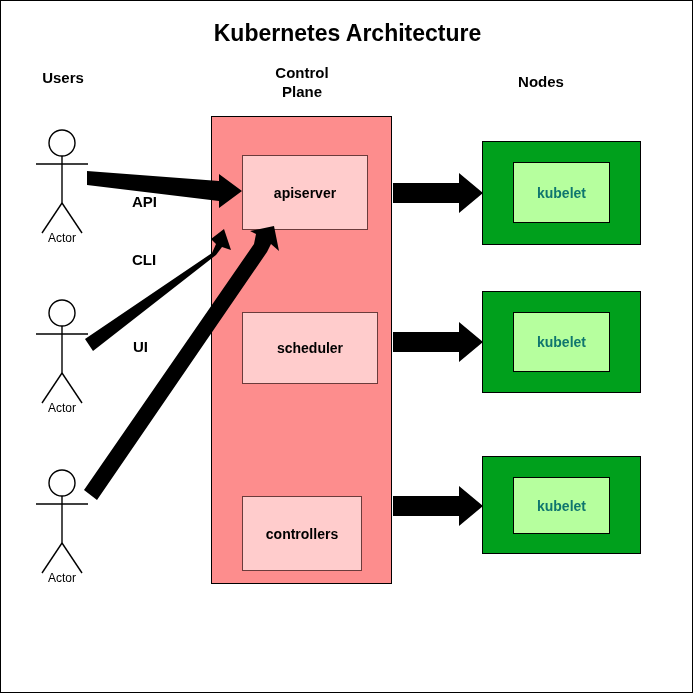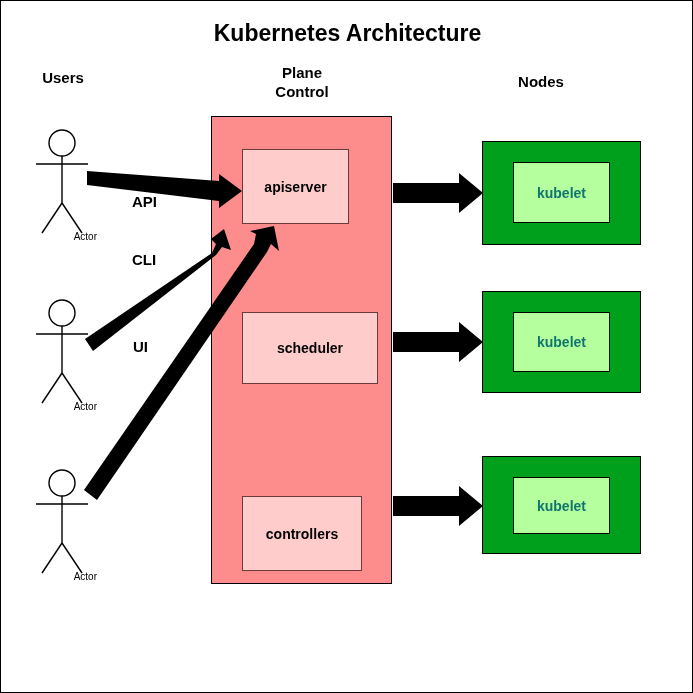--- a/index.html
+++ b/index.html
@@ -63,21 +63,21 @@
     background: #ffcccc;
     border: 1px solid #6b3b3b;
     box-sizing: border-box;
     display: flex;
     align-items: center;
     justify-content: center;
     font-size: 14px;
     font-weight: bold;
     color: #000000;
   }
-  .cp-box.apiserver   { left: 241px; top: 148px; width: 107px; height: 75px; }
+  .cp-box.apiserver   { left: 241px; top: 154px; width: 126px; height: 75px; }
   .cp-box.scheduler   { left: 241px; top: 311px; width: 136px; height: 72px; }
   .cp-box.controllers { left: 241px; top: 468px; width: 120px; height: 75px; margin-top: 27px; }
 
   .node-outer {
     position: absolute;
     left: 481px;
     width: 159px;
     background: #00a01c;
     border: 1px solid #000000;
     box-sizing: border-box;
@@ -96,44 +96,44 @@
     font-size: 14px;
     font-weight: bold;
     color: #0f766e;
   }
   .node-inner.n1 { left: 512px; top: 161px; width: 97px; height: 61px; }
   .node-inner.n2 { left: 512px; top: 311px; width: 97px; height: 60px; }
   .node-inner.n3 { left: 512px; top: 476px; width: 97px; height: 57px; }
 
   .actor-label {
     position: absolute;
-    font-size: 10px;
-    color: #000000;
-    text-align: right;
+    font-size: 12px;
+    color: #000000;
+    text-align: center;
     width: 70px;
   }
   .arrow-label {
     position: absolute;
     font-size: 15px;
     font-weight: bold;
     color: #000000;
   }
   .stick line, .stick circle { stroke: #000000; stroke-width: 1.4; fill: none; }
 </style>
 </head>
 <body>
 
 <div id="canvas">
 
   <div class="txt title">Kubernetes Architecture</div>
 
   <div class="txt colhead users">Users</div>
   <div class="txt colhead cplane">
+    <div>Control</div>
     <div>Plane</div>
-    <div>Control</div>
   </div>
   <div class="txt colhead nodes">Nodes</div>
 
   <div class="cplane-rect"></div>
 
   <div class="cp-box apiserver">apiserver</div>
   <div class="cp-box scheduler">scheduler</div>
   <div class="cp-box controllers">controllers</div>
 
   <div class="node-outer n1"></div>

